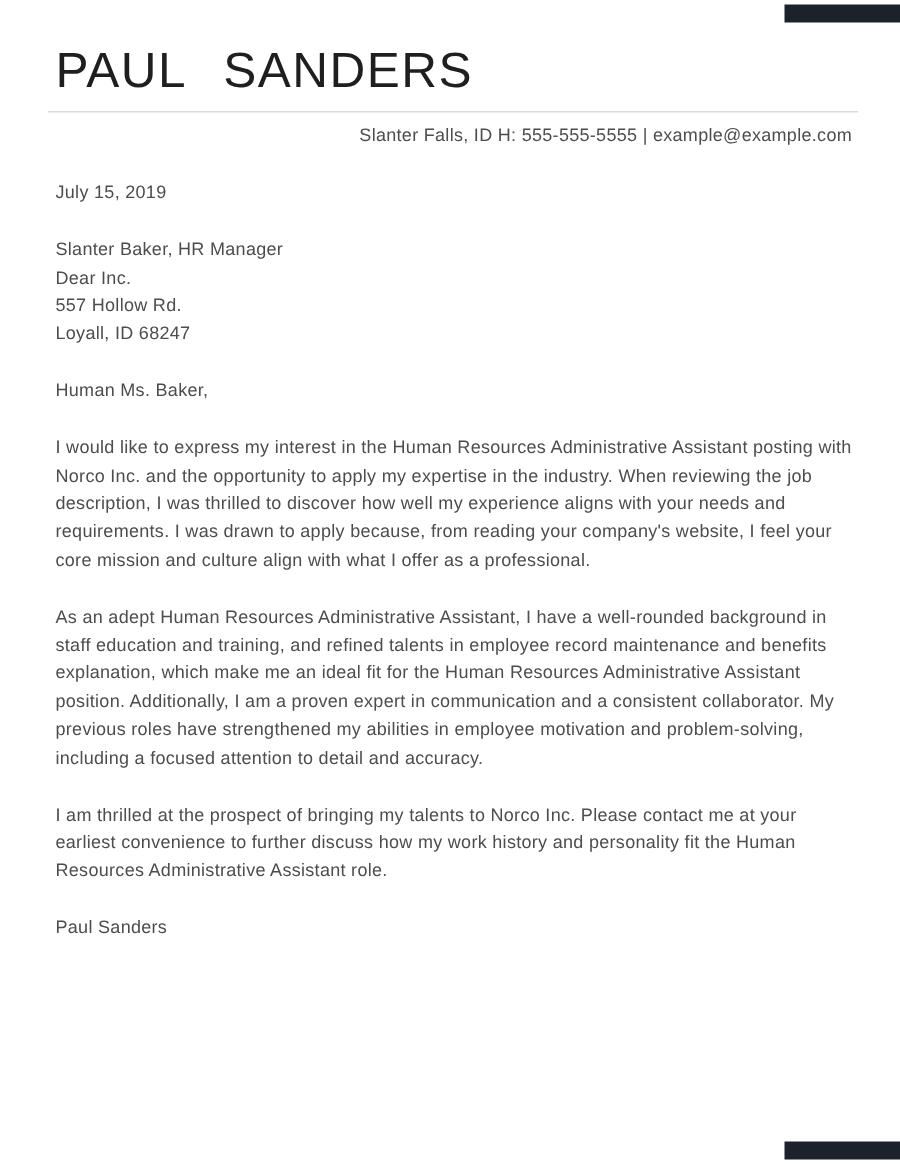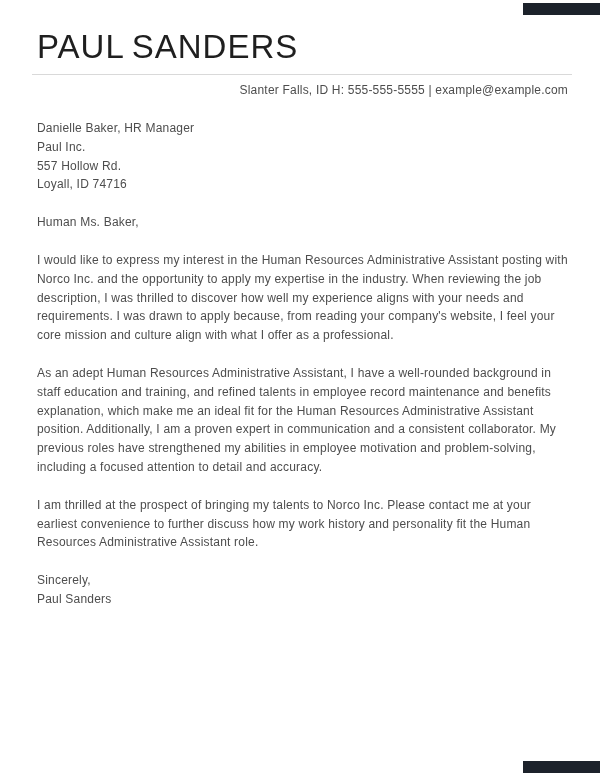--- a/index.html
+++ b/index.html
@@ -36,21 +36,21 @@
   h1.name{
     margin:0;
     font-size:33px;
     line-height:37px;
     letter-spacing:1px;
     color:var(--name);
     font-weight:400;
     white-space:nowrap;
   }
   h1.name .first{font-weight:400;}
-  h1.name .last{font-weight:400;margin-left:7px;}
+  h1.name .last{font-weight:400;margin-left:24px;}
   .rule{
     border:0;
     border-top:1px solid var(--divider);
     margin:9px 0 0 -5px;
     width:540px;
   }
   .contact{
     margin-top:7px;
     font-size:12px;
     line-height:16px;
@@ -81,35 +81,35 @@
 
     <header>
       <h1 class="name">
         <span class="first">PAUL</span><span class="last">SANDERS</span>
       </h1>
       <div class="rule"></div>
       <div class="contact">Slanter Falls, ID H: 555-555-5555 | example@example.com</div>
     </header>
 
     <main class="body-text">
+      <p>July 15, 2019</p>
 
       <div class="recipient">
-        <div>Danielle Baker, HR Manager</div>
-        <div>Paul Inc.</div>
+        <div>Slanter Baker, HR Manager</div>
+        <div>Dear Inc.</div>
         <div>557 Hollow Rd.</div>
-        <div>Loyall, ID 74716</div>
+        <div>Loyall, ID 68247</div>
       </div>
 
       <p>Human Ms. Baker,</p>
 
       <p>I would like to express my interest in the Human Resources Administrative Assistant posting with Norco Inc. and the opportunity to apply my expertise in the industry. When reviewing the job description, I was thrilled to discover how well my experience aligns with your needs and requirements. I was drawn to apply because, from reading your company's website, I feel your core mission and culture align with what I offer as a professional.</p>
       <p>As an adept Human Resources Administrative Assistant, I have a well-rounded background in staff education and training, and refined talents in employee record maintenance and benefits explanation, which make me an ideal fit for the Human Resources Administrative Assistant position. Additionally, I am a proven expert in communication and a consistent collaborator. My previous roles have strengthened my abilities in employee motivation and problem-solving, including a focused attention to detail and accuracy.</p>
       <p>I am thrilled at the prospect of bringing my talents to Norco Inc. Please contact me at your earliest convenience to further discuss how my work history and personality fit the Human Resources Administrative Assistant role.</p>
 
 
       <div class="closing">
-        <div>Sincerely,</div>
         <div>Paul Sanders</div>
       </div>
     </main>
 
   </div>
 </div>
 
 </body></html>

